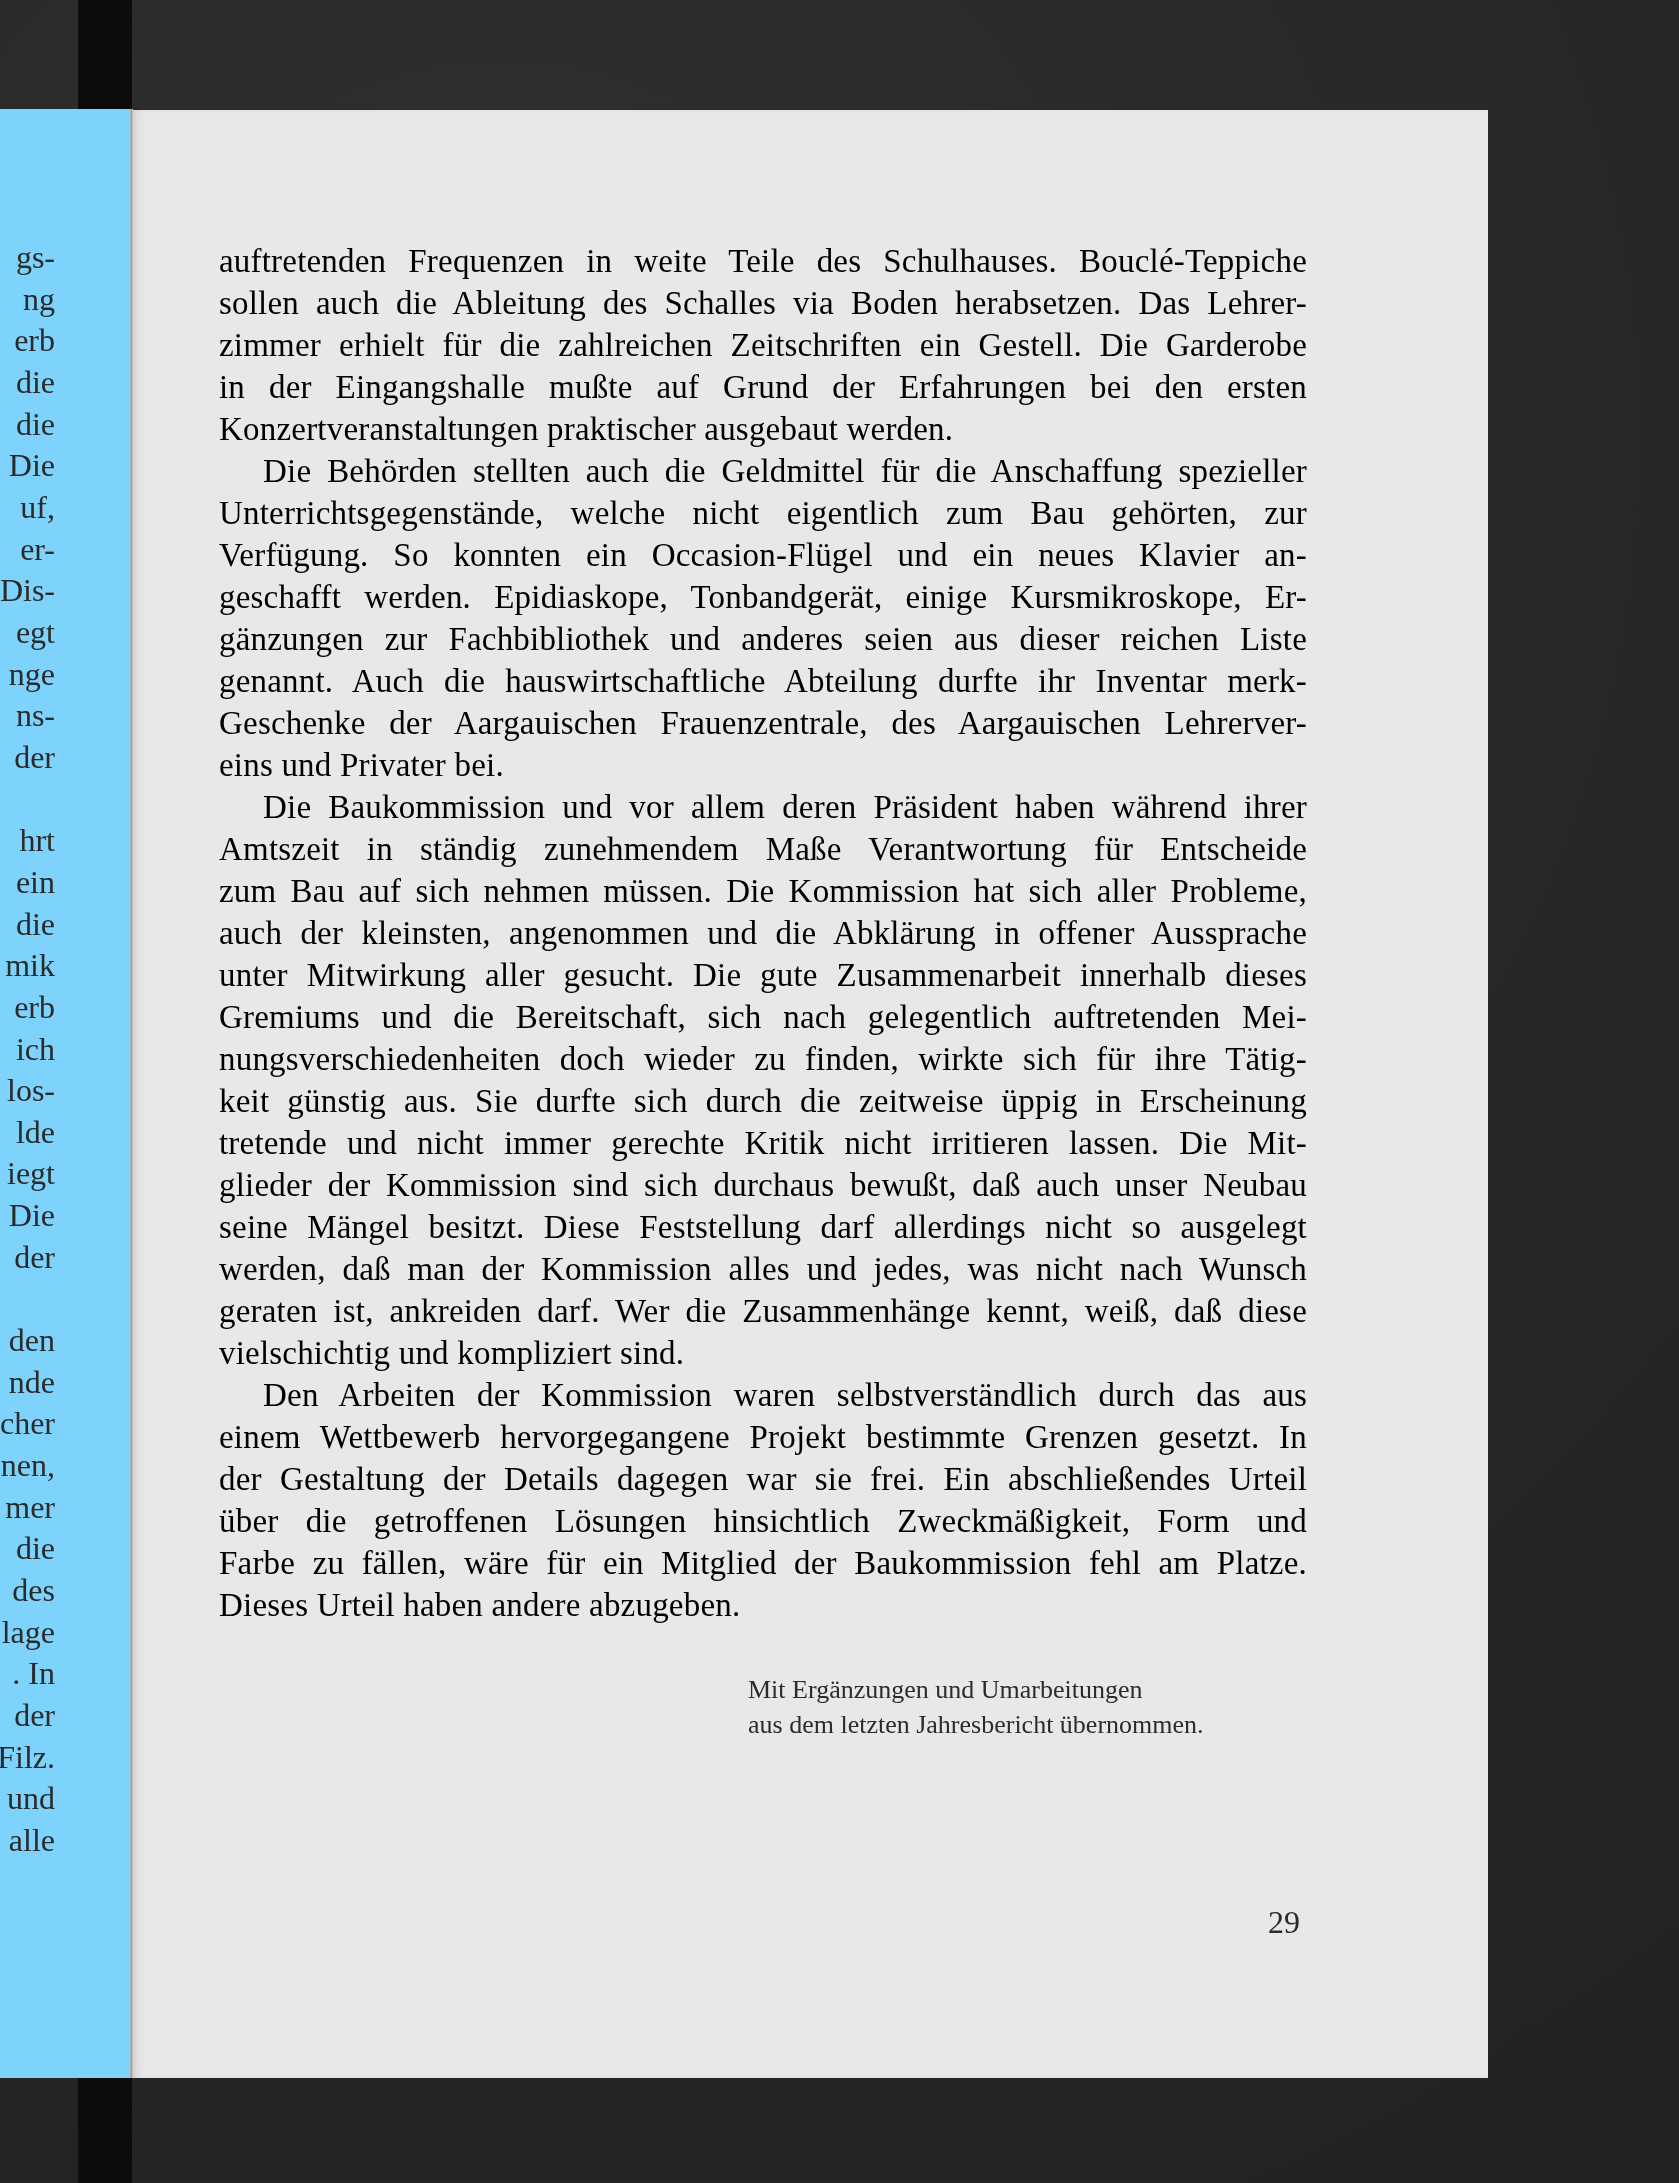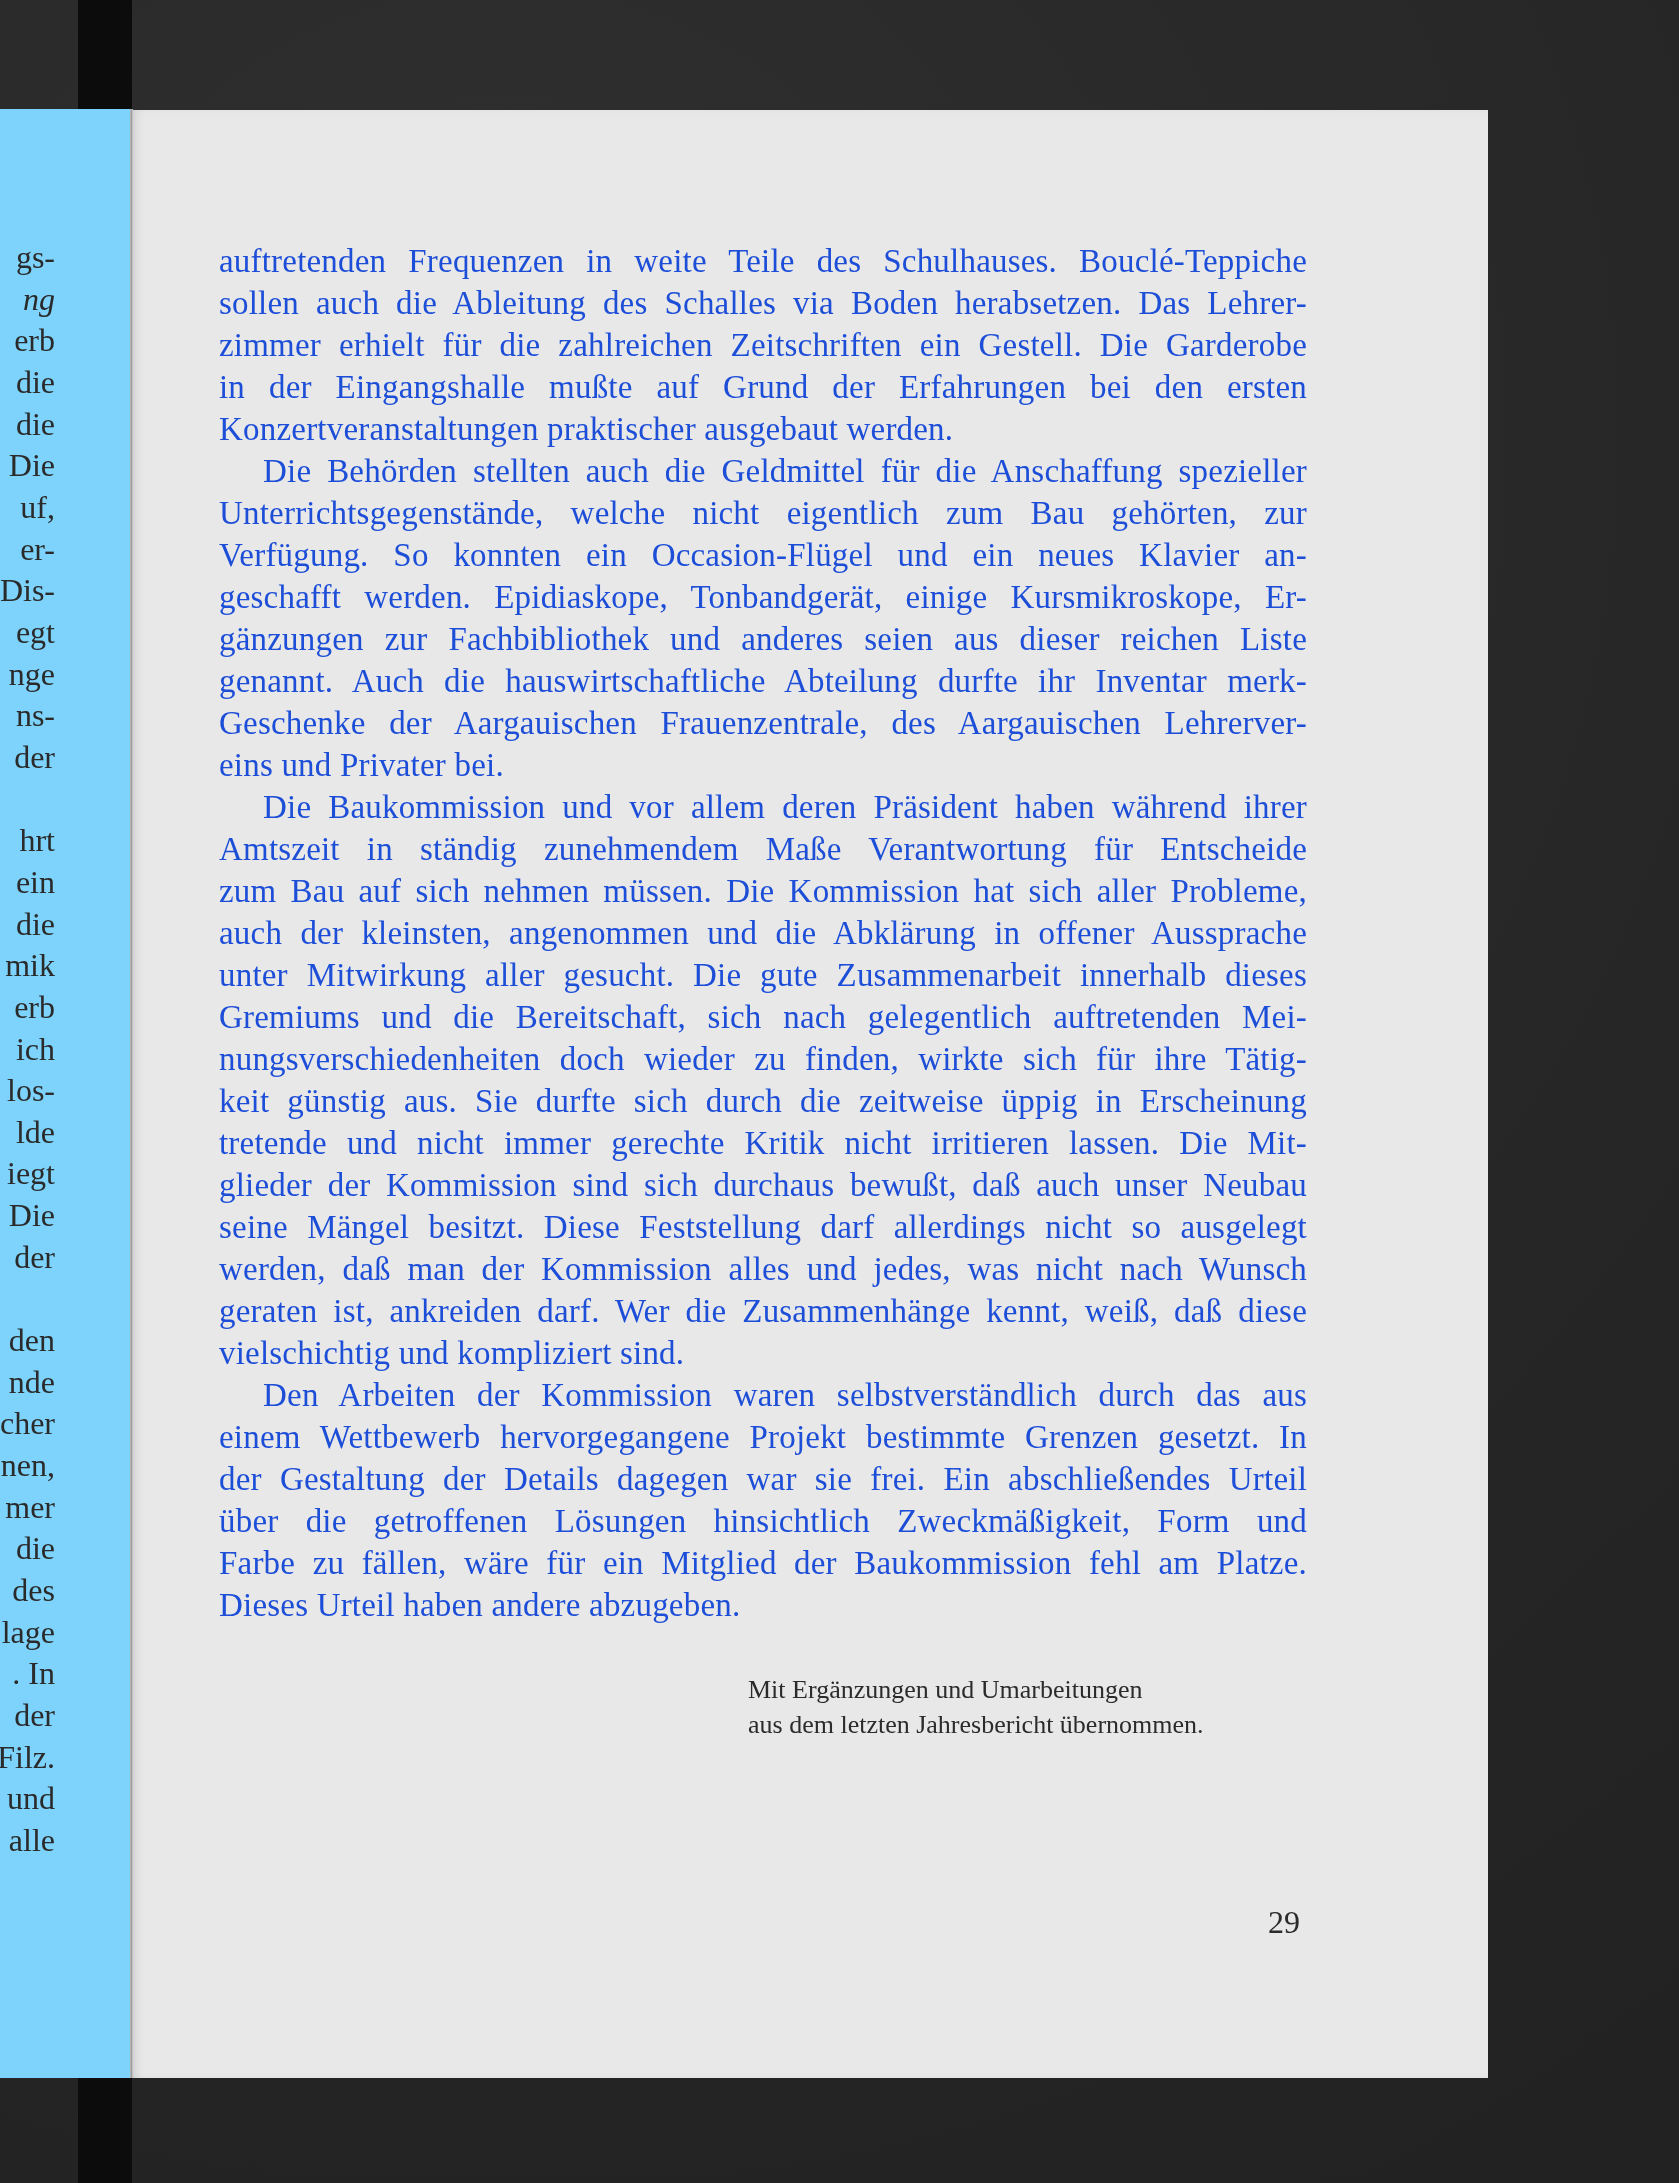--- a/index.html
+++ b/index.html
@@ -61,21 +61,21 @@
     white-space: nowrap;
   }
   .body-text {
     position: absolute;
     left: 86px;   
     top: 130px;    
     width: 1088px;
     font-family: "Liberation Serif", "DejaVu Serif", serif;
     font-size: 33px;
     line-height: 42px;
-    color: #1d4ed8;
+    color: #000000;
     letter-spacing: 0.2px;
   }
   .line {
     display: block;
     white-space: nowrap;
     text-align: justify;
     text-align-last: justify;
     height: 42px;
   }
   .line.last {
@@ -105,21 +105,21 @@
 </style>
 </head>
 <body>
 
 <div class="backdrop"></div>
 <div class="spine-strip"></div>
 
 <div class="left-page">
   <div class="left-frag" id="left-frag">
       <span class="ln" style="top: 130px;">gs-</span>
-      <span class="ln" style="top: 172px; font-style: italic;">ng</span>
+      <span class="ln" style="top: 172px;">ng</span>
       <span class="ln" style="top: 213px;">erb</span>
       <span class="ln" style="top: 255px;">die</span>
       <span class="ln" style="top: 297px;">die</span>
       <span class="ln" style="top: 338px;">Die</span>
       <span class="ln" style="top: 380px;">uf,</span>
       <span class="ln" style="top: 422px;">er-</span>
       <span class="ln" style="top: 463px;">Dis-</span>
       <span class="ln" style="top: 505px;">egt</span>
       <span class="ln" style="top: 547px;">nge</span>
       <span class="ln" style="top: 588px;">ns-</span>

